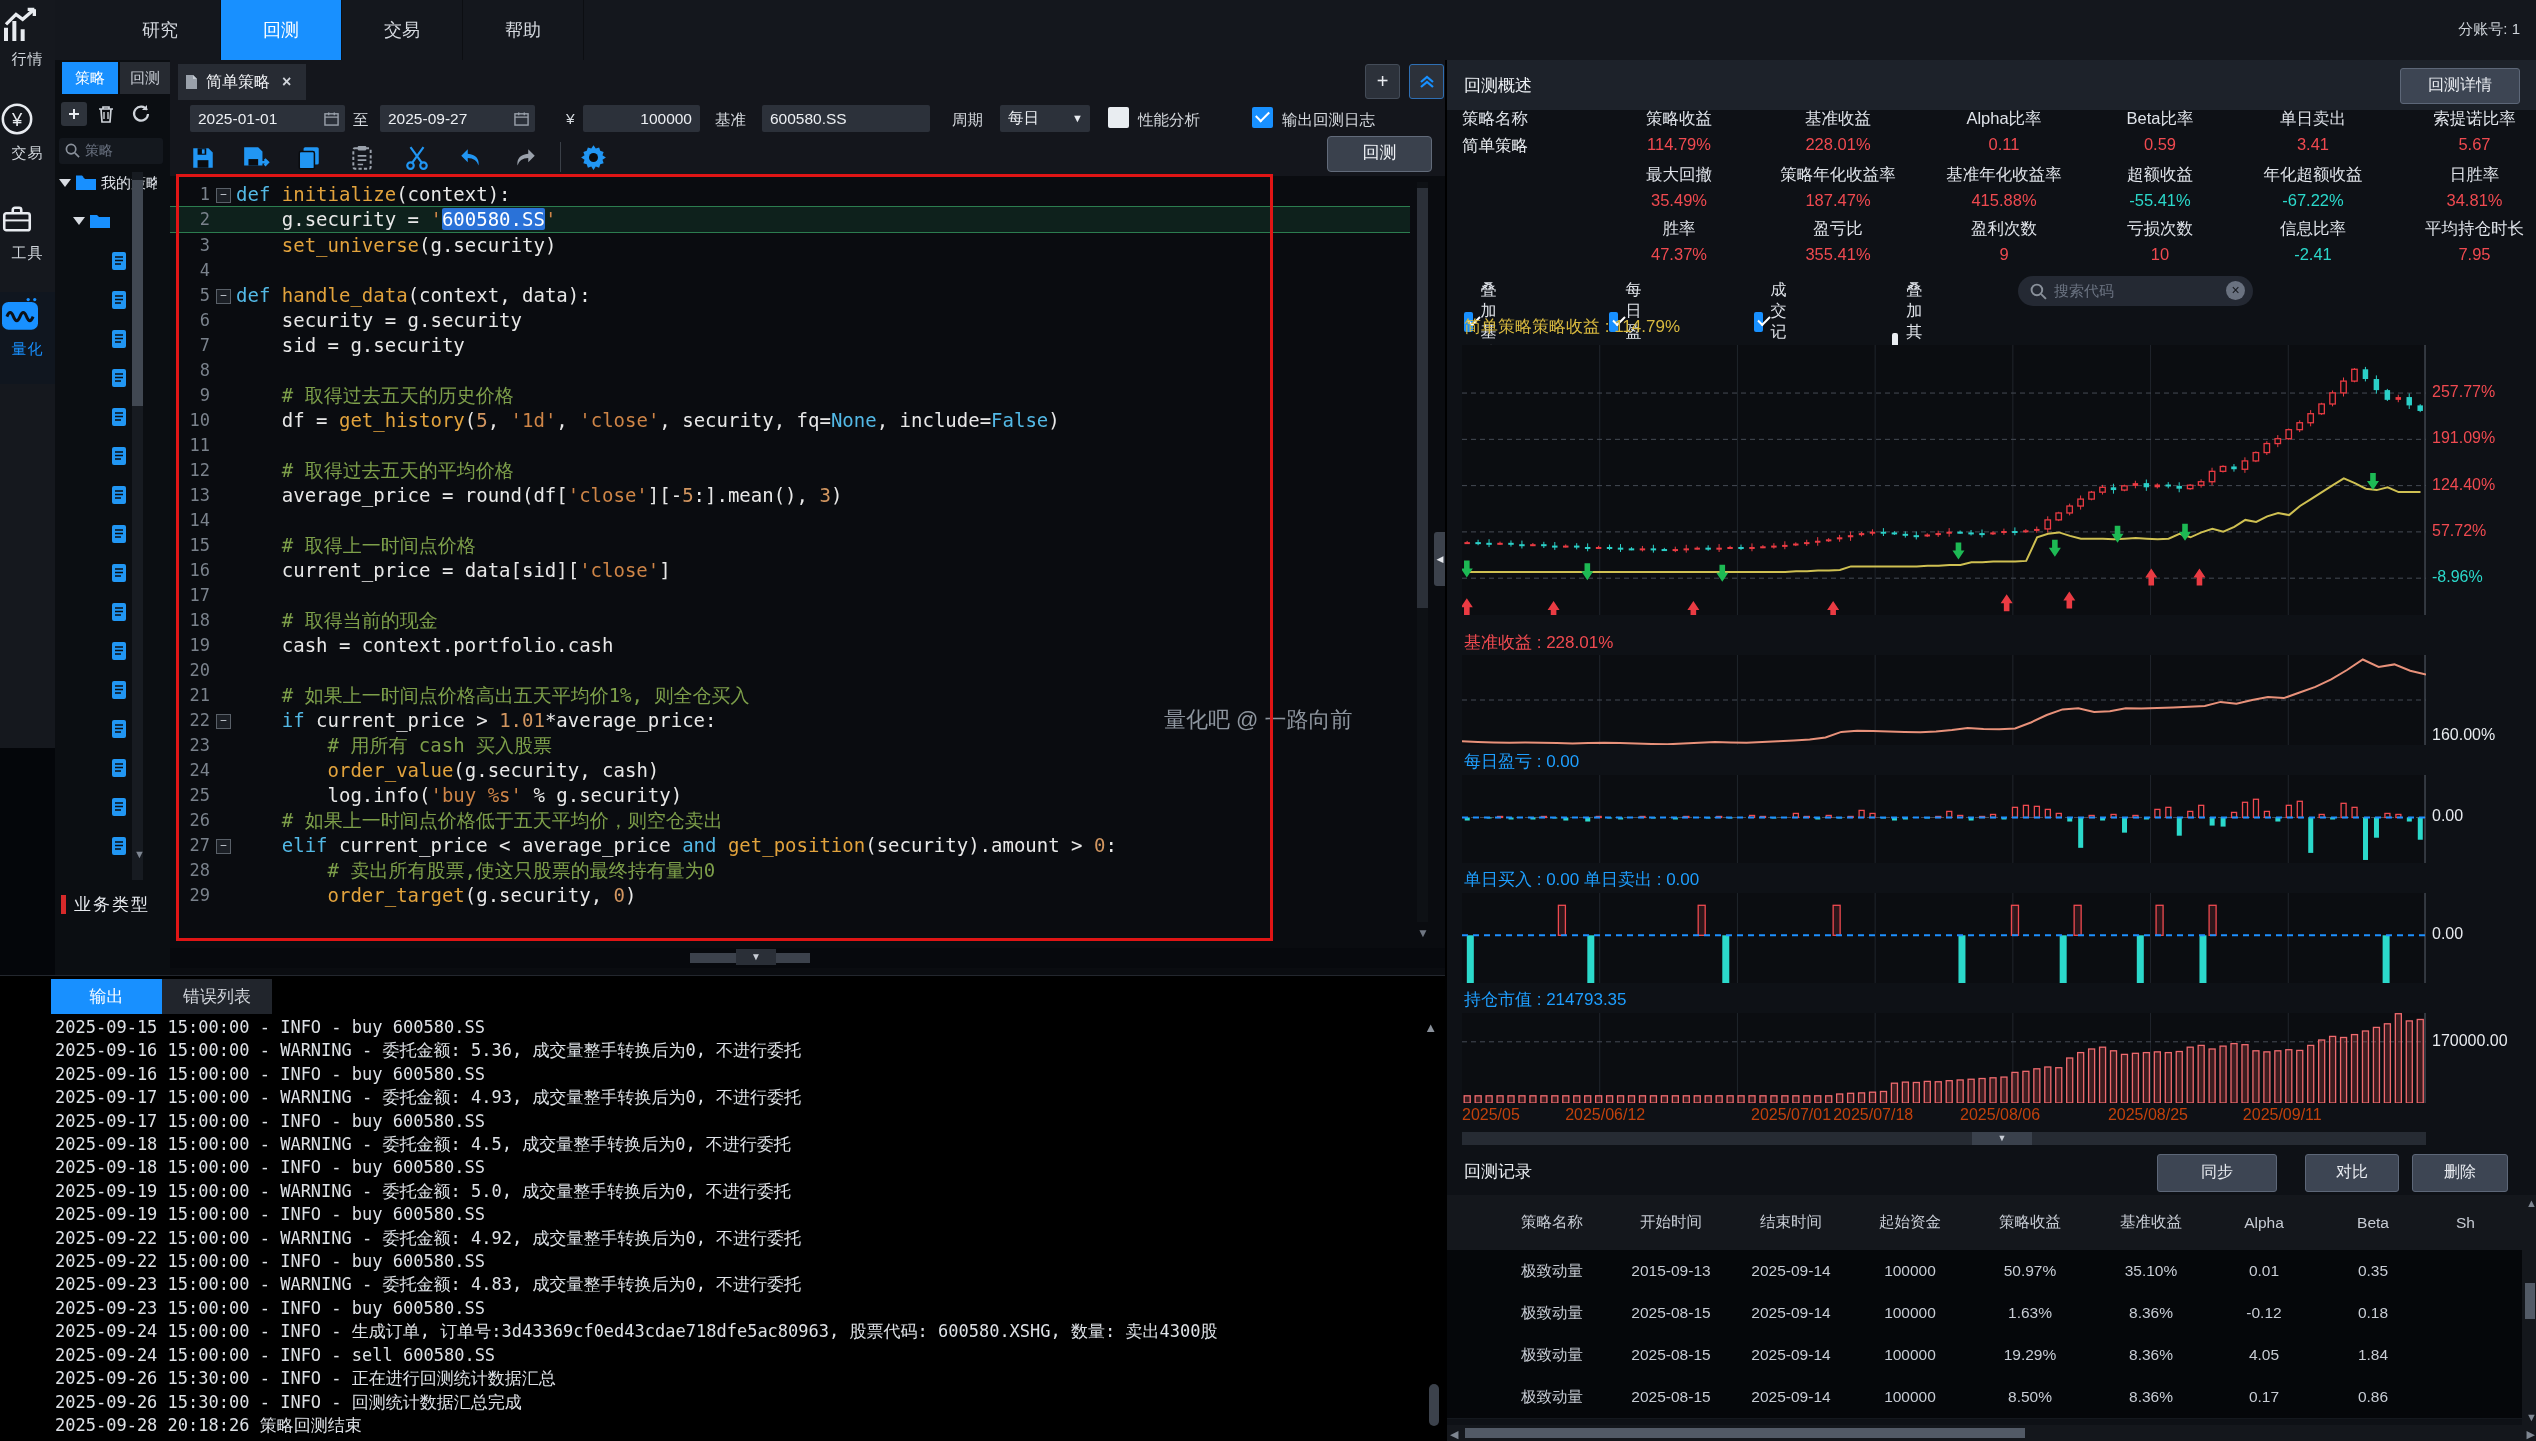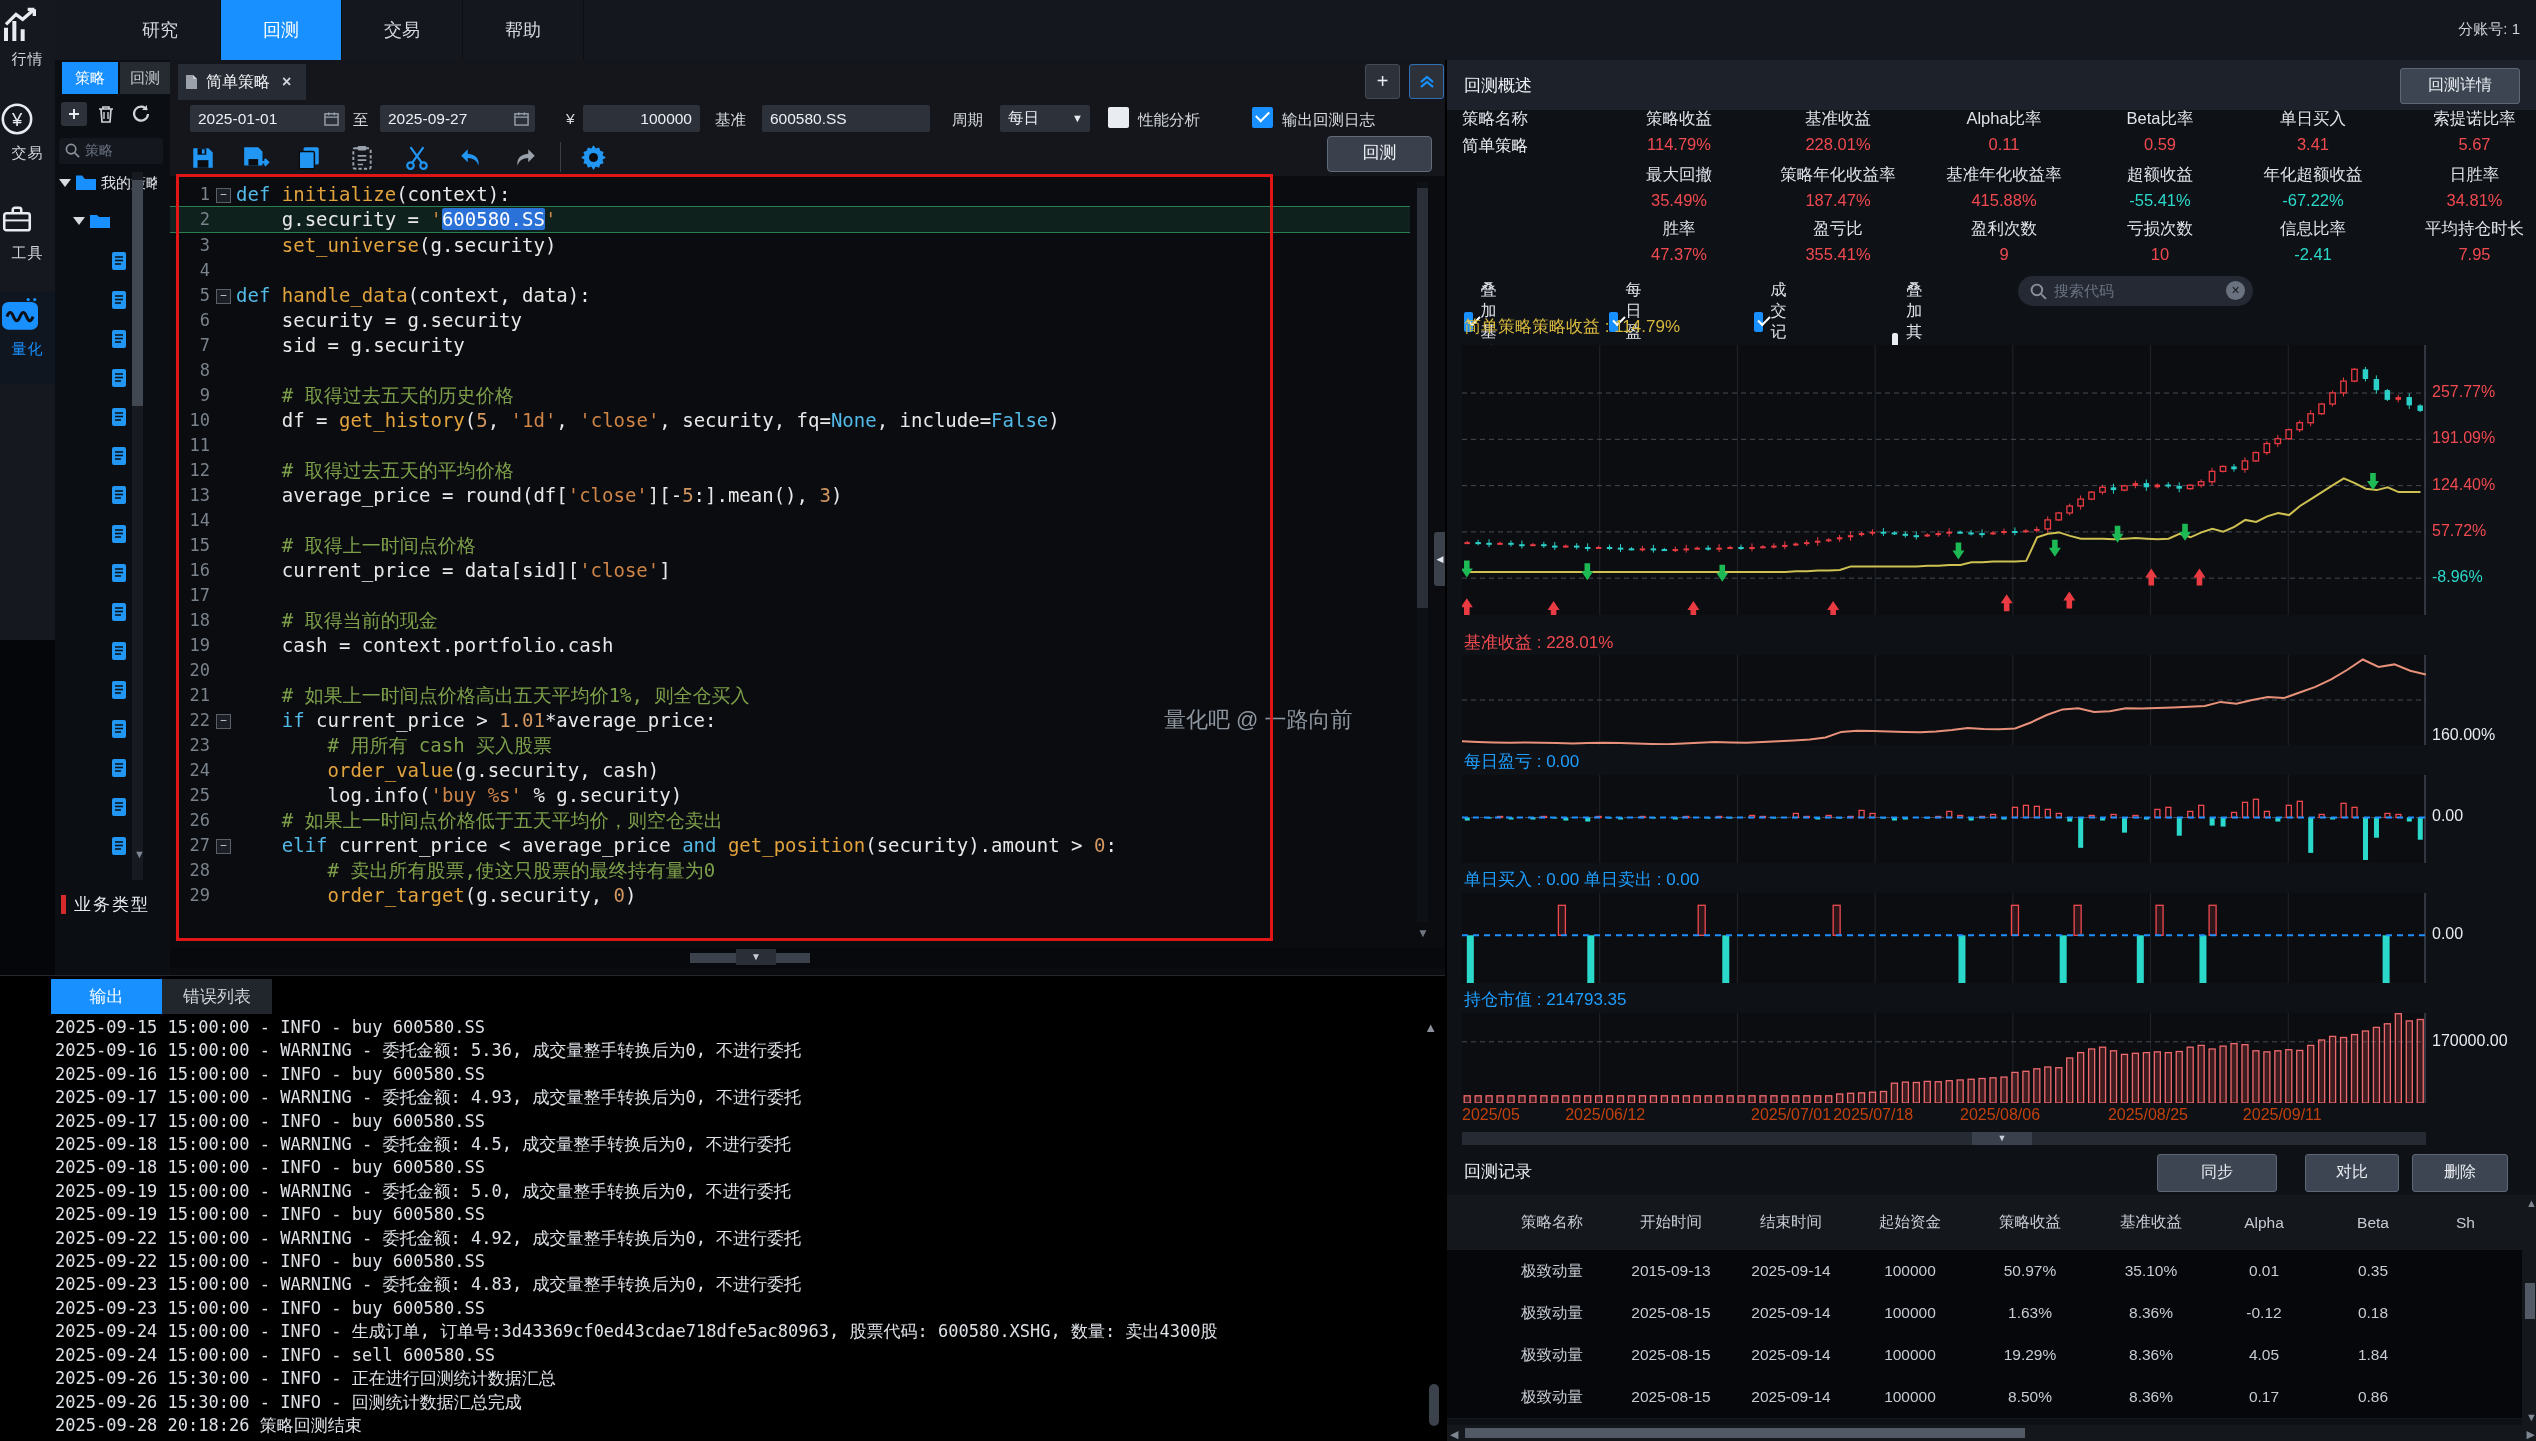--- a/index.html
+++ b/index.html
@@ -6,21 +6,21 @@
   #app{position:relative;width:2536px;height:1441px;overflow:hidden;background:#04060a;
        font-family:"Liberation Sans",sans-serif;color:#e6e9ee;}
   .abs{position:absolute;}
   
   #topbar{left:55px;top:0;width:2481px;height:60px;background:#14171d;border-bottom:1px solid #000;}
   #menu{position:absolute;left:45px;top:0;height:60px;display:flex;}
   .menu-tab{width:120px;height:60px;line-height:60px;text-align:center;font-size:18px;color:#d6dae0;cursor:pointer;border-right:1px solid #0c0e12;}
   .menu-tab.active{background:#1890ff;color:#fff;}
   #account{position:absolute;right:16px;top:20px;font-size:15px;color:#cfd4da;}
   
-  #rail{left:0;top:0;width:55px;height:640px;background:#15181e;}
+  #rail{left:0;top:0;width:55px;height:748px;background:#15181e;}
   .rail-item{position:absolute;left:0;width:55px;text-align:center;}
   .rail-label{font-size:15px;color:#cfd4da;letter-spacing:1px;}
   .rail-label.blue{color:#1890ff;}
   .rail-active{position:absolute;left:0;width:55px;height:92px;background:#10161f;}
   
   #filepanel{left:55px;top:60px;width:115px;height:915px;background:#0b0e12;}
   .fp-tab{position:absolute;height:32px;line-height:32px;font-size:15px;text-align:center;color:#fff;overflow:hidden;}
   .fp-btn{position:absolute;display:flex;align-items:center;justify-content:center;}
   .fp-search{position:absolute;left:4px;top:78px;width:104px;height:26px;background:#14181e;border-radius:3px;overflow:hidden;}
   .fp-search .ph{position:absolute;left:26px;top:4px;font-size:14px;color:#6a7280;white-space:nowrap;}
@@ -490,21 +490,21 @@
           </div>
           <div class="mcell">
             <div class="mlabel">Alpha比率</div>
             <div class="mvalue red">0.11</div>
           </div>
           <div class="mcell">
             <div class="mlabel">Beta比率</div>
             <div class="mvalue red">0.59</div>
           </div>
           <div class="mcell">
-            <div class="mlabel">单日买入</div>
+            <div class="mlabel">单日卖出</div>
             <div class="mvalue red">3.41</div>
           </div>
           <div class="mcell">
             <div class="mlabel">索提诺比率</div>
             <div class="mvalue red">5.67</div>
           </div>
         </div>
         <div class="mrow" style="top: 104px;">
           <div class="mcell" style="text-align: left;"></div>
           <div class="mcell">

